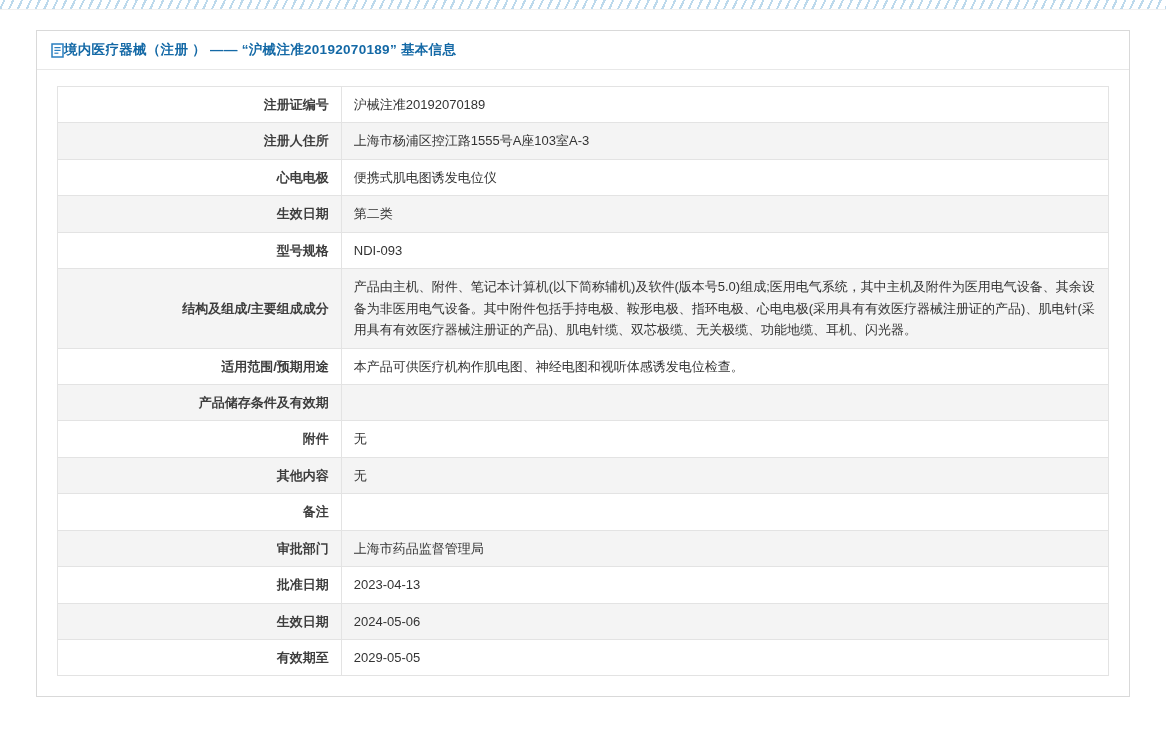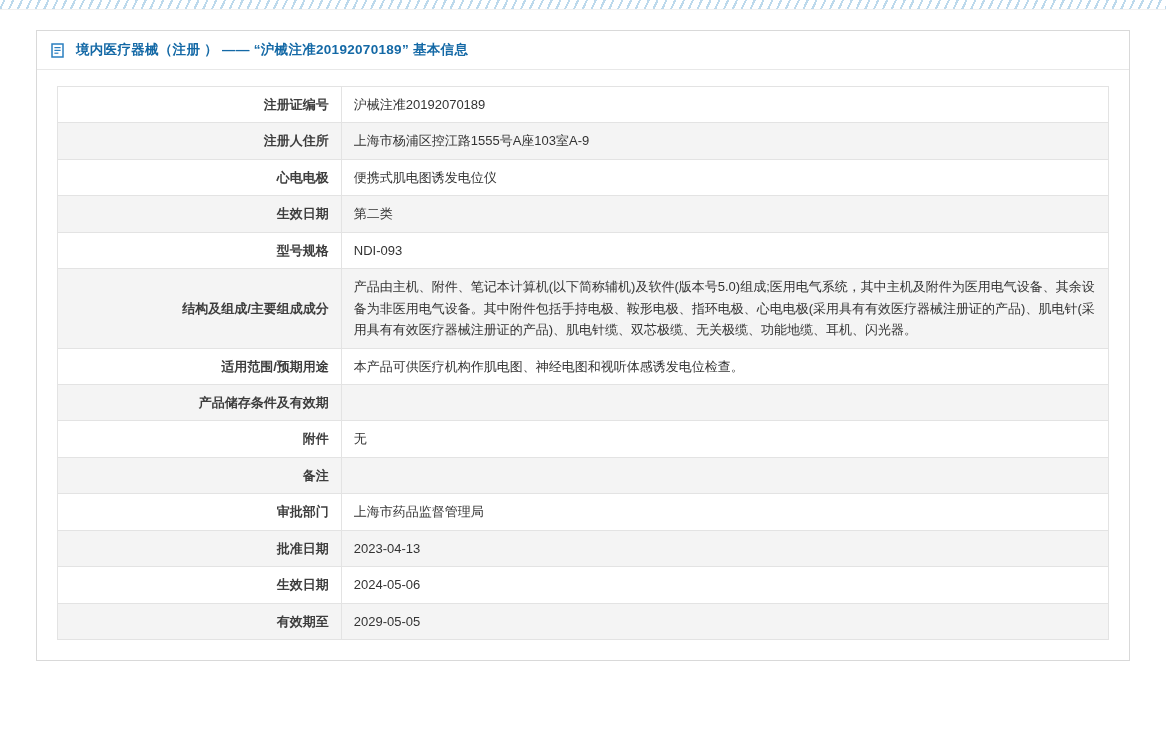--- a/index.html
+++ b/index.html
@@ -23,21 +23,21 @@
   }
   .card {
     margin: 20px 36px 0 36px;
     background: #ffffff;
     border: 1px solid #d9d9d9;
     padding-bottom: 20px;
   }
   .panel-header {
     display: flex;
     align-items: center;
-    gap: 12px;
+    gap: 0;
     padding: 10px 14px;
     border-bottom: 1px solid #e8e8e8;
   }
   .panel-header .doc-icon { display: inline-flex; align-items: center; }
   .panel-title {
     color: #1469a6;
     font-size: 13.5px;
     font-weight: bold;
     letter-spacing: 0.3px;
   }
@@ -91,21 +91,21 @@
 
   <div class="table-wrap">
     <table class="info-table">
       <tbody>
         <tr>
           <th>注册证编号</th>
           <td>沪械注准20192070189</td>
         </tr>
         <tr>
           <th>注册人住所</th>
-          <td>上海市杨浦区控江路1555号A座103室A-9</td>
+          <td>上海市杨浦区控江路1555号A座103室A-3</td>
         </tr>
         <tr>
           <th>心电电极</th>
           <td>便携式肌电图诱发电位仪</td>
         </tr>
         <tr>
           <th>生效日期</th>
           <td>第二类</td>
         </tr>
         <tr>
@@ -122,20 +122,24 @@
         </tr>
         <tr>
           <th>产品储存条件及有效期</th>
           <td></td>
         </tr>
         <tr>
           <th>附件</th>
           <td>无</td>
         </tr>
         <tr>
+          <th>其他内容</th>
+          <td>无</td>
+        </tr>
+        <tr>
           <th>备注</th>
           <td></td>
         </tr>
         <tr>
           <th>审批部门</th>
           <td>上海市药品监督管理局</td>
         </tr>
         <tr>
           <th>批准日期</th>
           <td>2023-04-13</td>

